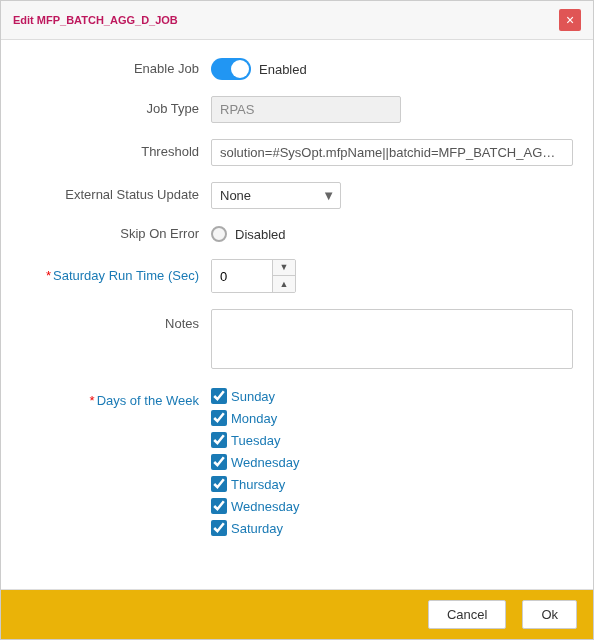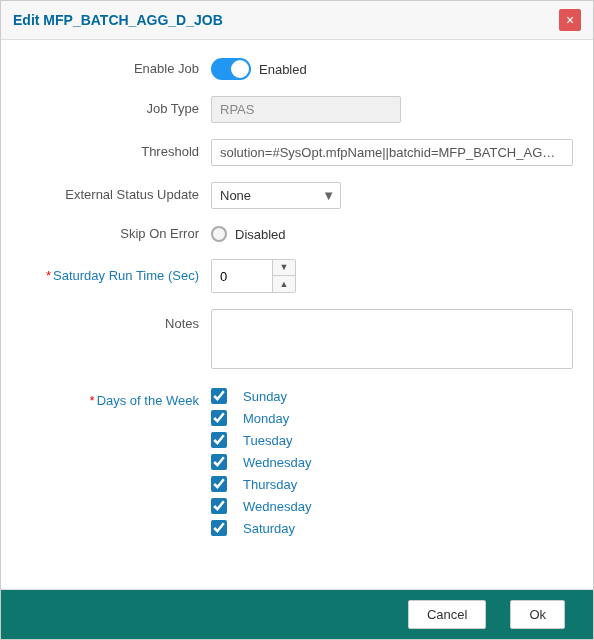--- a/index.html
+++ b/index.html
@@ -18,23 +18,23 @@
     .dialog-header {
       background: #f7f7f7;
       border-bottom: 1px solid #ddd;
       padding: 8px 12px;
       display: flex;
       align-items: center;
       justify-content: space-between;
     }
 
     .dialog-title {
-      font-size: 14px;
+      font-size: 11px;
       font-weight: bold;
-      color: #0369a1;
+      color: #be185d;
     }
 
     .close-btn {
       width: 22px;
       height: 22px;
       background: #e05555;
       border: none;
       color: #fff;
       cursor: pointer;
       font-size: 14px;
@@ -226,43 +226,43 @@
     
     .days-list {
       display: flex;
       flex-direction: column;
       gap: 6px;
     }
 
     .day-item {
       display: flex;
       align-items: center;
-      gap: 16px;
+      gap: 4px;
     }
 
     .day-checkbox {
       width: 16px;
       height: 16px;
       accent-color: #1a7ab5;
       cursor: pointer;
     }
 
     .day-label {
       color: #1a7ab5;
       cursor: pointer;
     }
 
     
     .dialog-footer {
       border-top: 1px solid #ddd;
-      padding: 10px 28px;
+      padding: 10px 16px;
       display: flex;
       justify-content: flex-end;
-      gap: 24px;
-      background: #0f766e;
+      gap: 16px;
+      background: #eab308;
     }
 
     .btn {
       padding: 6px 18px;
       border: 1px solid #ccc;
       border-radius: 2px;
       cursor: pointer;
       font-size: 13px;
     }
     .btn-cancel {

